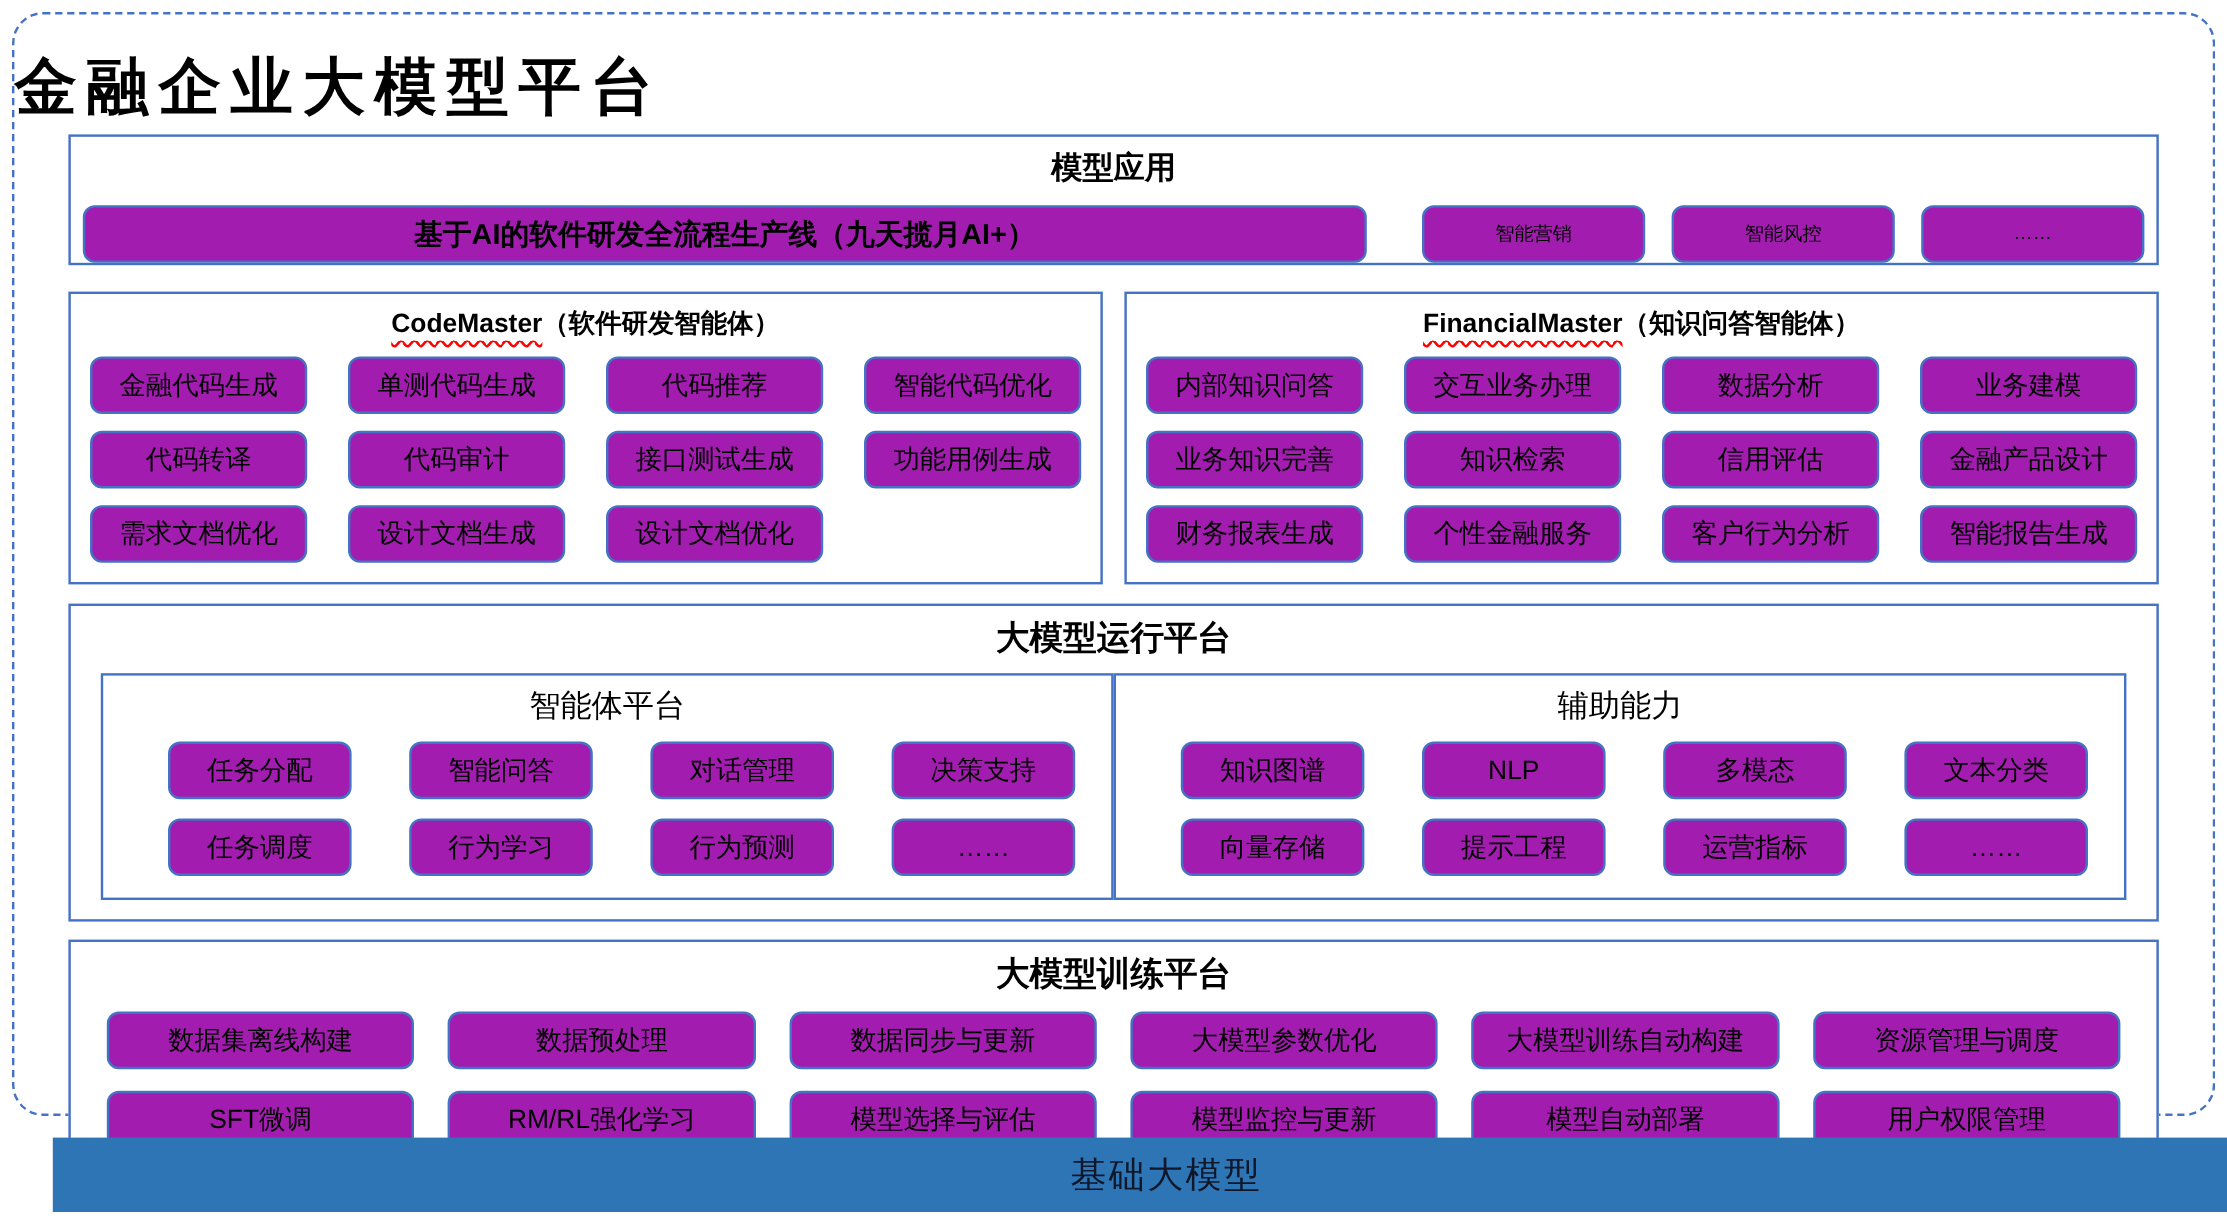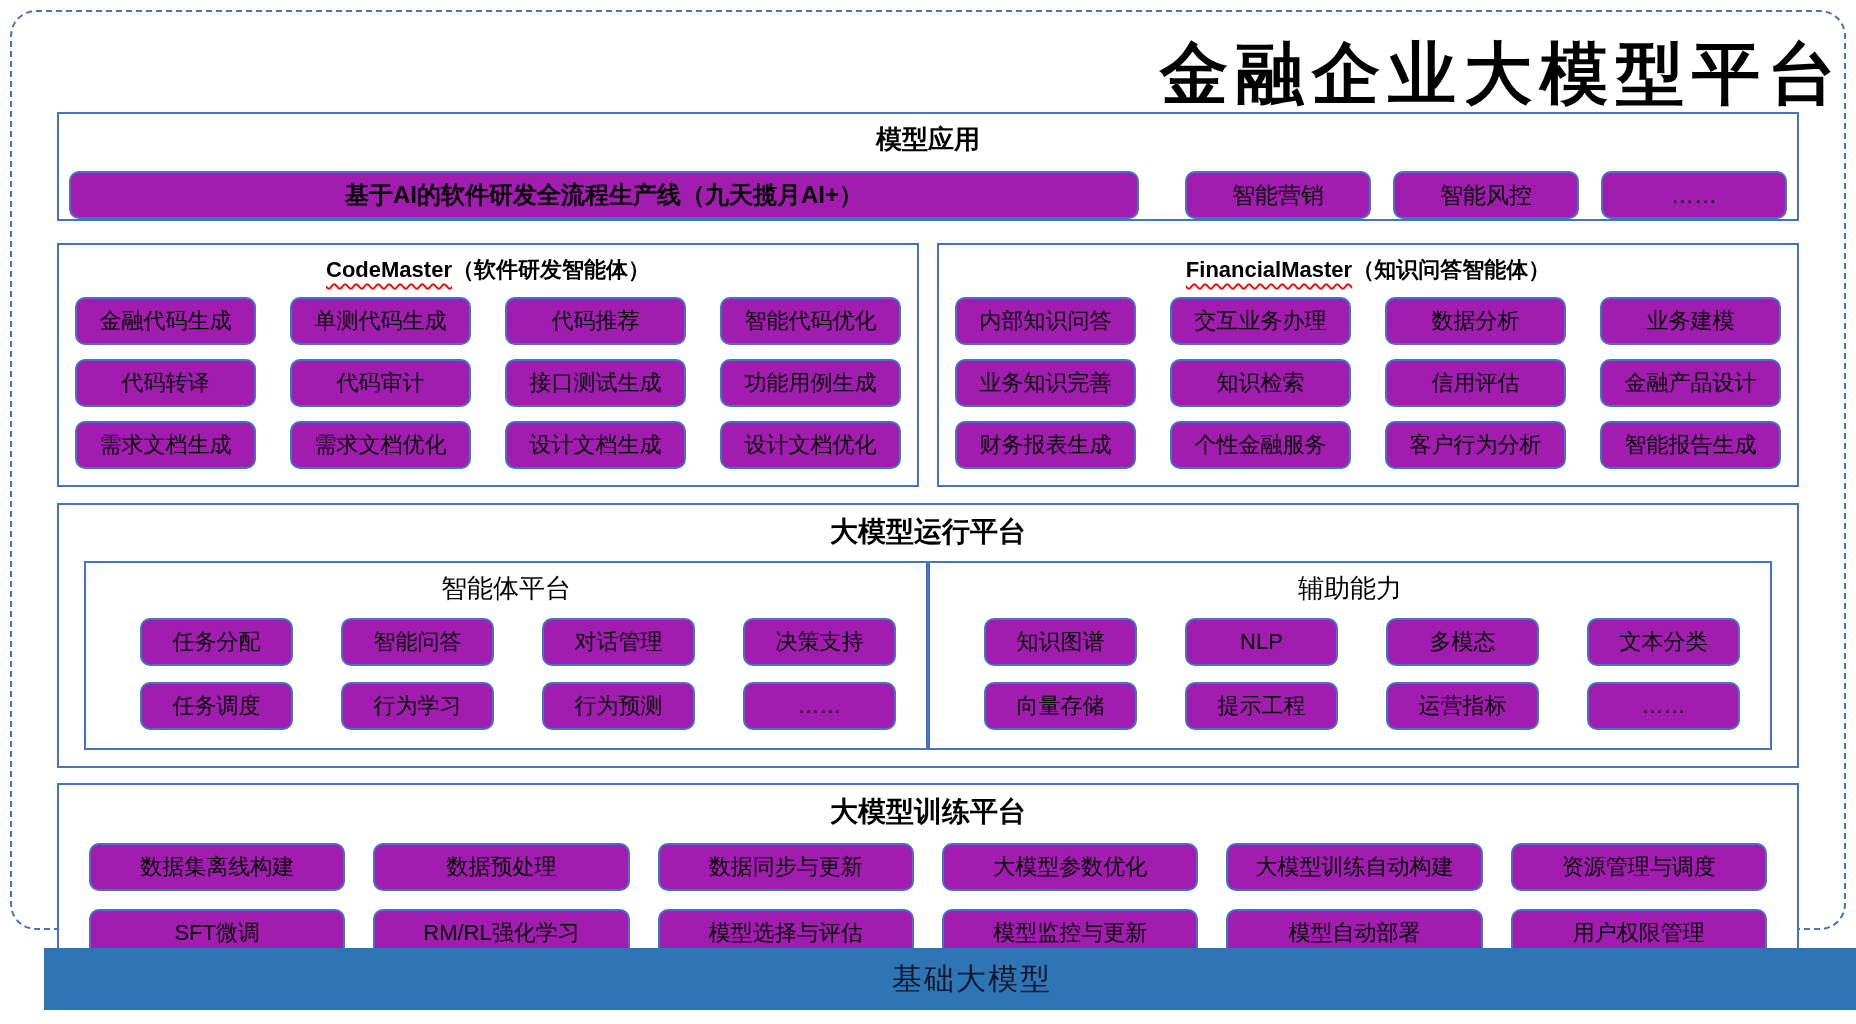--- a/index.html
+++ b/index.html
@@ -14,24 +14,24 @@
   .outer {
     position: absolute;
     left: 10px; top: 10px;
     width: 1836px; height: 920px;
     border: 2px dashed #4472C4;
     border-radius: 26px;
     display: flex;
     flex-direction: column;
   }
   .main-title {
-    text-align: right;
+    text-align: left;
     font-family: "DejaVu Serif", serif;
     font-weight: bold;
-    font-size: 68px;
+    font-size: 52px;
     letter-spacing: 8px;
     margin-top: 22px;
     height: 78px;
     line-height: 78px;
   }
   .section {
     border: 2px solid #4472C4;
     margin: 0 45px;
     background: #fff;
   }
@@ -60,21 +60,21 @@
     justify-content: center;
     font-size: 22px;
     white-space: nowrap;
   }
   .node.big {
     flex: 1 1 auto;
     margin-right: 24px;
     font-weight: bold;
     font-size: 24px;
   }
-  .node.app-small { flex: 0 0 186px; font-size: 23px; }
+  .node.app-small { flex: 0 0 186px; font-size: 16px; }
   
   .agents-row {
     display: flex;
     gap: 18px;
     margin: 22px 45px 0 45px;
   }
   .agent-box {
     flex: 1 1 0;
     border: 2px solid #4472C4;
     padding-bottom: 16px;
@@ -164,21 +164,20 @@
       </div>
       <div class="grid4">
         <div class="node">金融代码生成</div>
         <div class="node">单测代码生成</div>
         <div class="node">代码推荐</div>
         <div class="node">智能代码优化</div>
         <div class="node">代码转译</div>
         <div class="node">代码审计</div>
         <div class="node">接口测试生成</div>
         <div class="node">功能用例生成</div>
-        <div class="node">需求文档生成</div>
         <div class="node">需求文档优化</div>
         <div class="node">设计文档生成</div>
         <div class="node">设计文档优化</div>
       </div>
     </div>
 
     <div class="agent-box">
       <div class="agent-title">
         <span class="spellcheck">FinancialMaster</span><span>（知识问答智能体）</span>
       </div>

